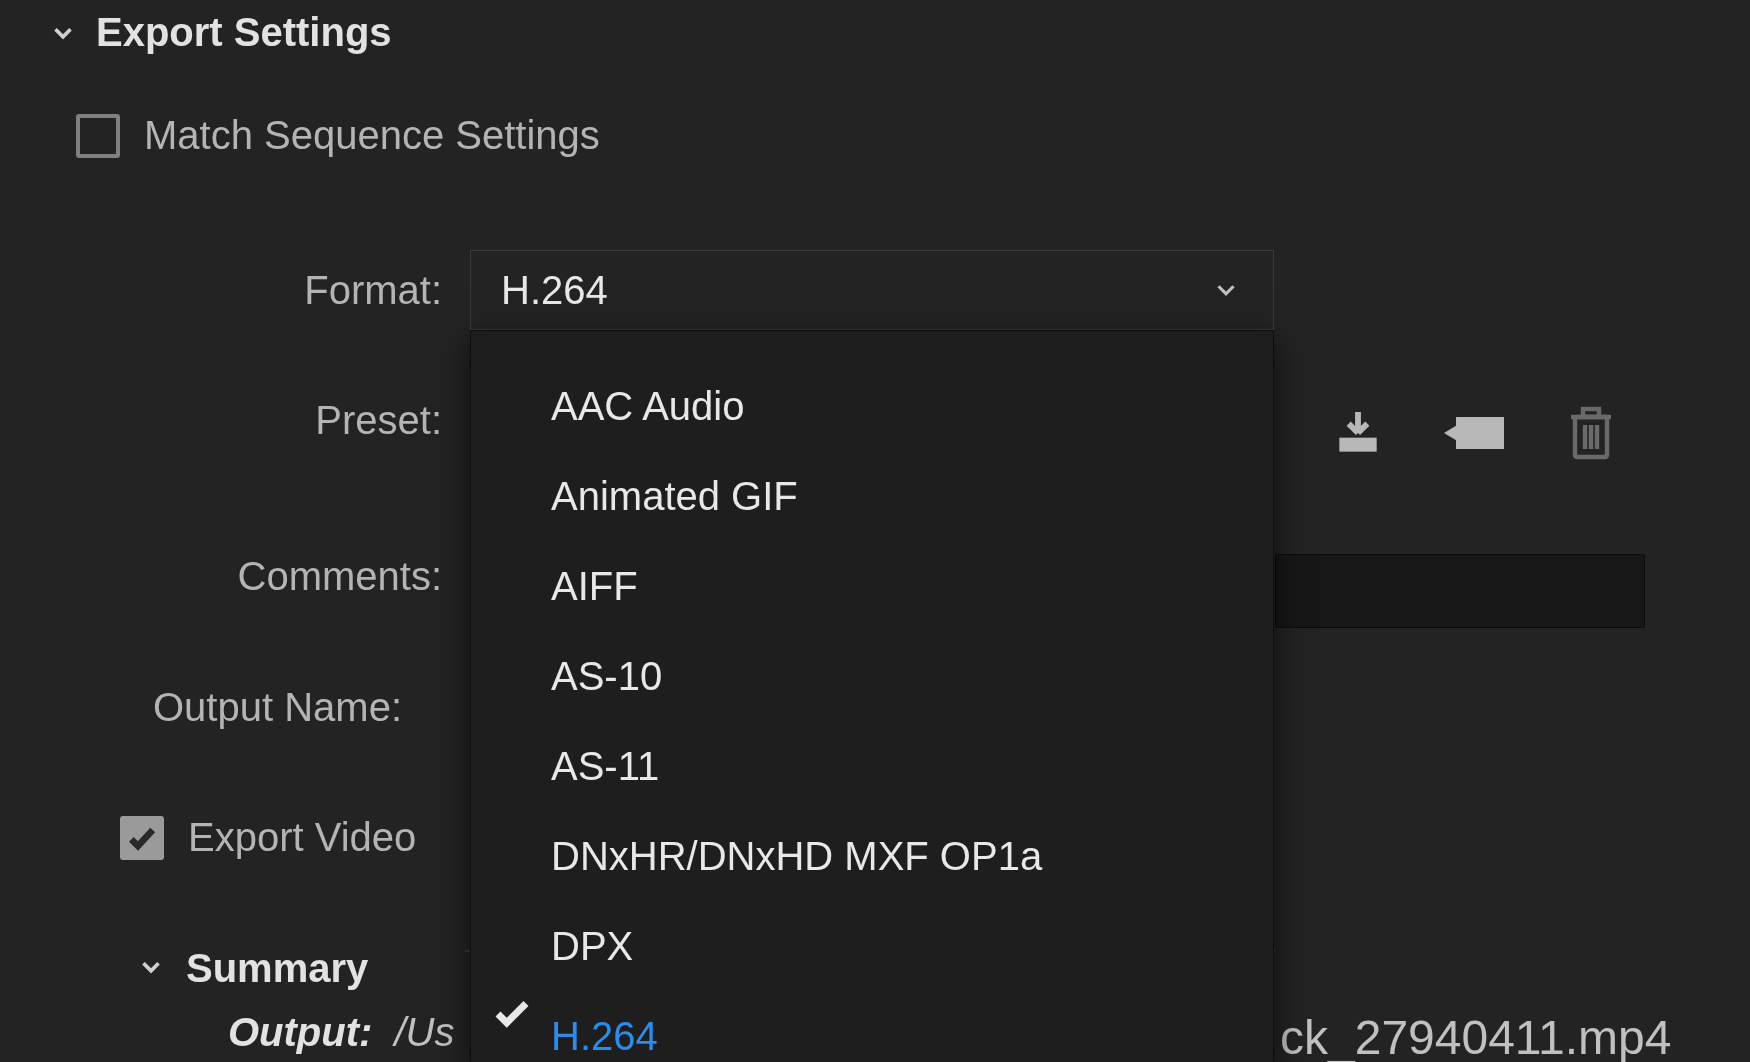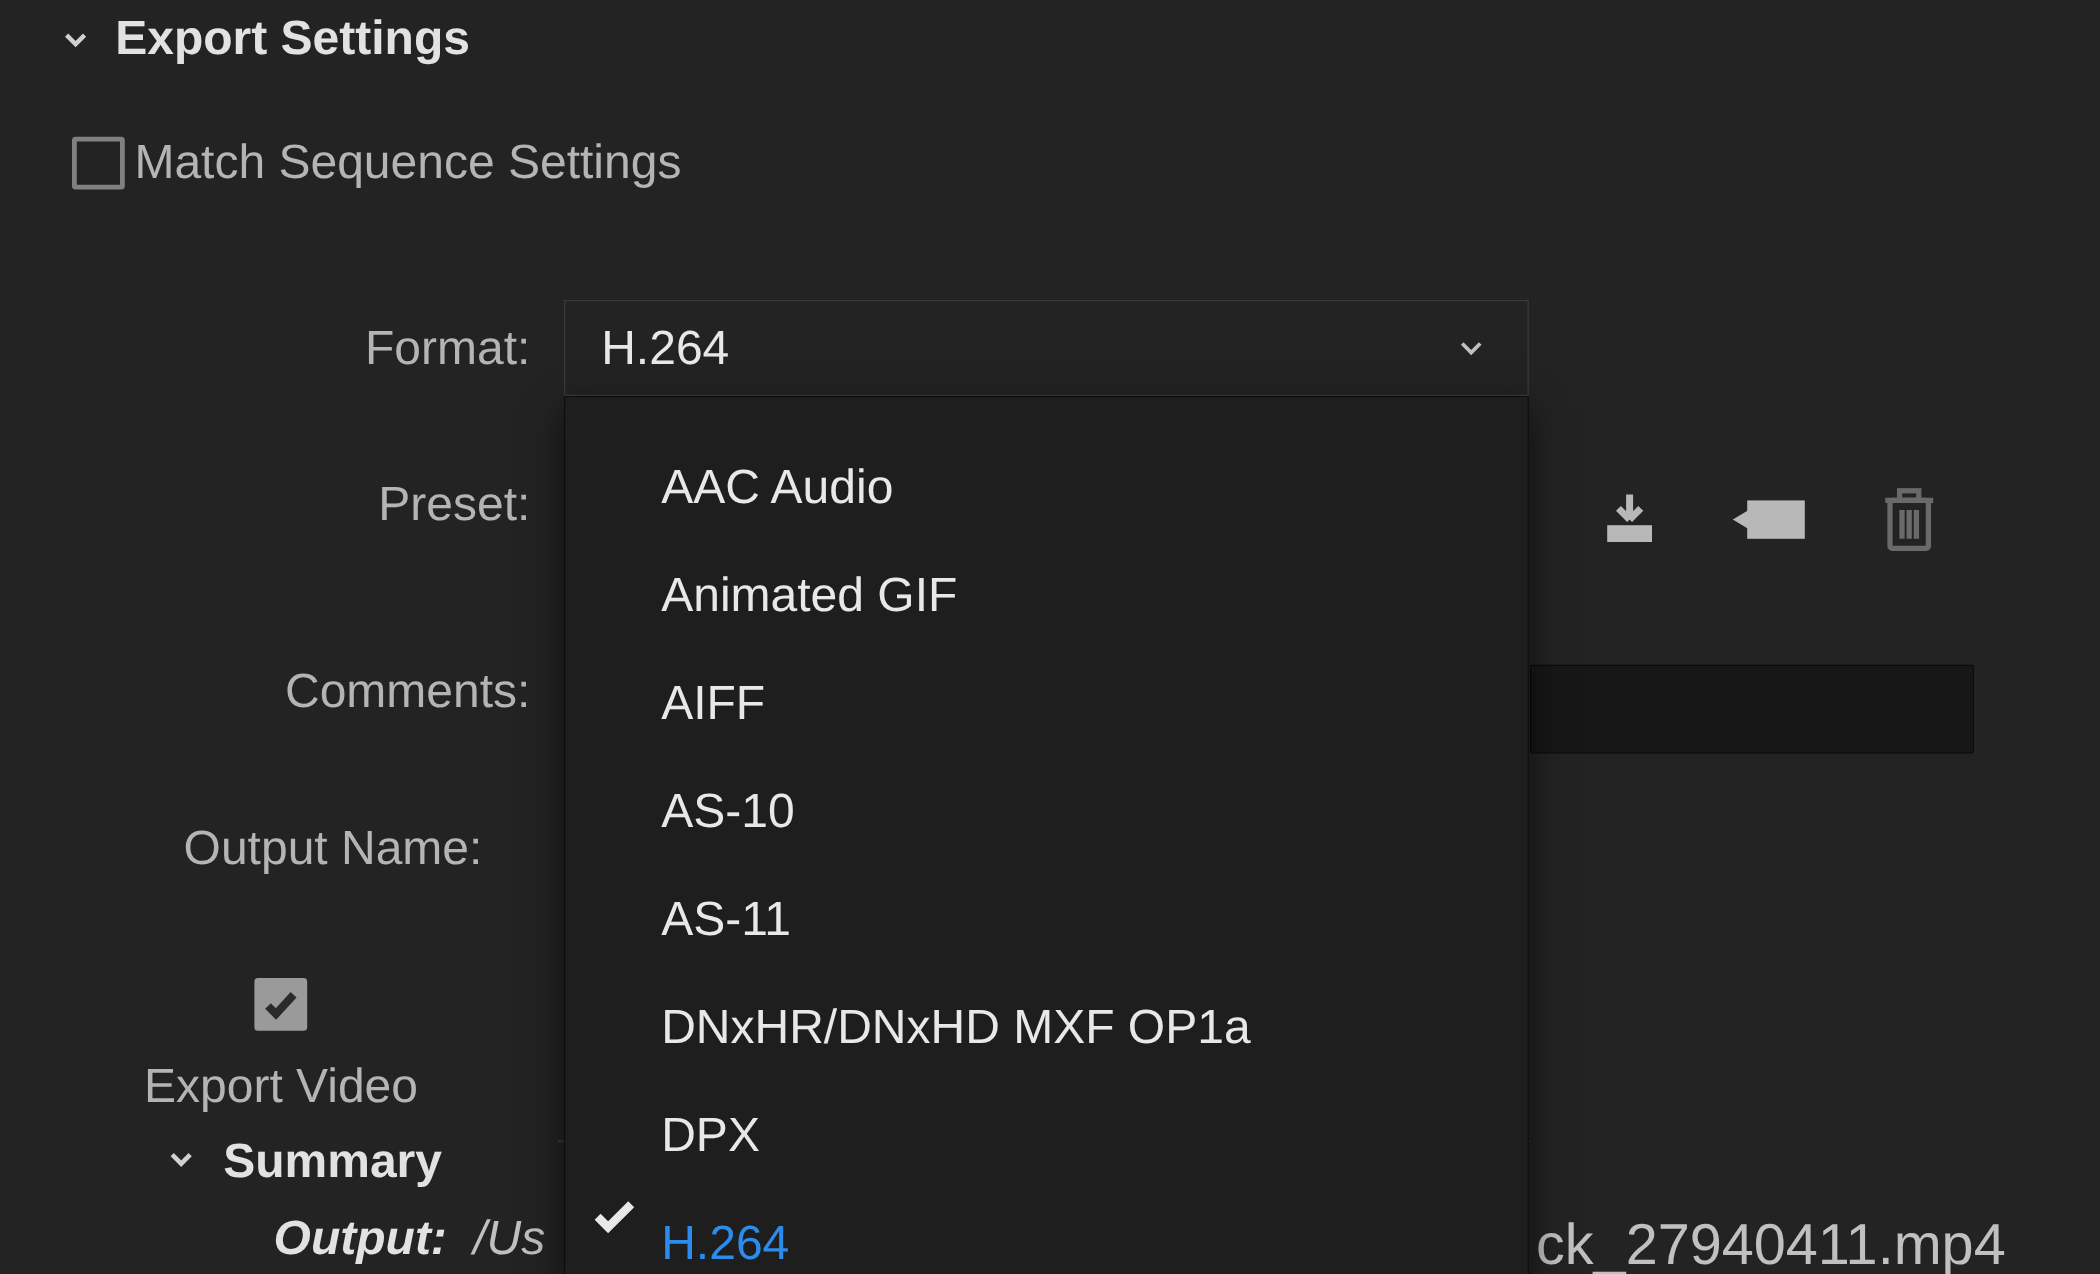--- a/index.html
+++ b/index.html
@@ -29,22 +29,22 @@
     display:flex;align-items:center;justify-content:center;
   }
   .section-title {
     font-size: 40px;
     font-weight: 600;
     color: #e2e2e2;
   }
   .checkbox-row {
     display: flex;
     align-items: center;
-    gap: 8px;
-    padding-left: 60px;
+    gap: 24px;
+    padding-left: 76px;
     margin-bottom: 78px;
   }
   .checkbox {
     width: 44px; height: 44px;
     border: 4px solid #808080;
     border-radius: 3px;
     display:flex;align-items:center;justify-content:center;
   }
   .checkbox.checked .checkmark { display:block; }
   .checkbox .checkmark { display:none; }
@@ -139,21 +139,20 @@
     display:flex;
     align-items:center;
   }
   .export-video-row {
     position:absolute;
     left: 120px;
     top: 815px;
     display:flex;
     align-items:center;
     gap:24px;
-    flex-direction:column;
   }
   .summary-row {
     position:absolute;
     left: 136px;
     top: 946px;
     display:flex;
     align-items:center;
     gap:20px;
   }
   .summary-title {

